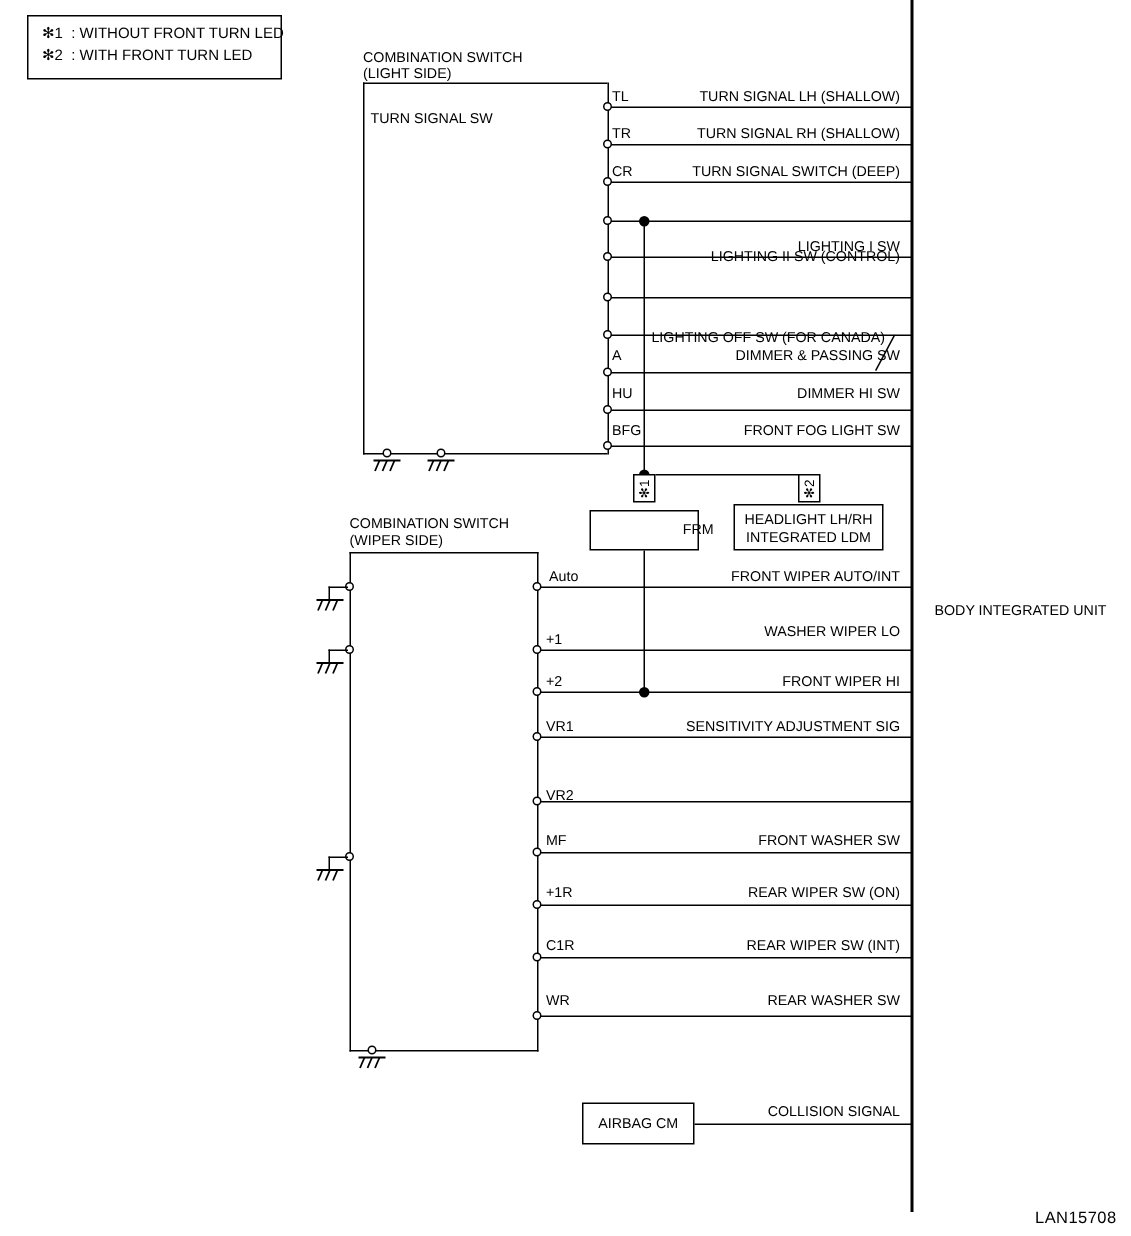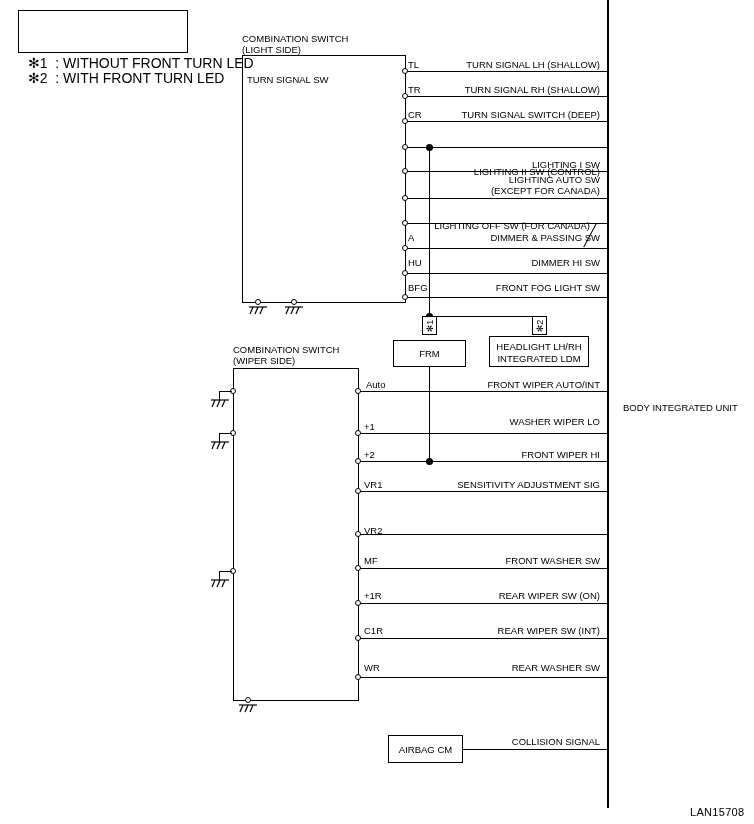--- a/index.html
+++ b/index.html
@@ -79,24 +79,23 @@
     height: 12px;
   }
   .legend-box {
     position: absolute;
     border: 1.5px solid #000000;
     box-sizing: border-box;
     background: #ffffff;
   }
   .legend-line {
     position: absolute;
-    font-size: 14px;
+    font-size: 10px;
     line-height: 12px;
     white-space: pre;
-    margin-top: 40px;
   }
   .ast-box {
     position: absolute;
     border: 1px solid #000000;
     box-sizing: border-box;
     background: #ffffff;
     width: 15px;
     height: 19px;
   }
   .ast-inner {
@@ -182,22 +181,20 @@
   <div class="ln hln" style="left:405px; top:147px; width:203px;"></div>
   <div class="conn" style="left:402px; top:144px;"></div>
   <div class="txt-r" style="left:400px; top:134px; width:200px;margin-top:32px;">LIGHTING II SW (CONTROL)</div>
 
   <div class="ln hln" style="left:405px; top:171px; width:203px;"></div>
   <div class="conn" style="left:402px; top:168px;"></div>
   <div class="txt-r" style="left:400px; top:159px; width:200px;">LIGHTING I SW</div>
 
   <div class="ln hln" style="left:405px; top:198px; width:203px;"></div>
   <div class="conn" style="left:402px; top:195px;"></div>
-  <div class="txt-r" style="left:400px; top:174px; width:200px;">LIGHTING AUTO SW
-(EXCEPT FOR CANADA)</div>
 
   <div class="ln hln" style="left:405px; top:223px; width:203px;"></div>
   <div class="conn" style="left:402px; top:220px;"></div>
   <div class="txt-r" style="left:400px; top:205px; width:190px;margin-top:15px;">LIGHTING OFF SW (FOR CANADA)</div>
 
   <div class="diag" style="left:596px; top:223px; height:27px; transform: rotate(28deg);"></div>
 
   <div class="ln hln" style="left:405px; top:248px; width:203px;"></div>
   <div class="conn" style="left:402px; top:245px;"></div>
   <div class="txt" style="left:408px; top:232px;">A</div>
@@ -221,21 +218,21 @@
   <div class="ln vln" style="left:539px; top:316px; height:14px;"></div>
 
   <div class="ast-box" style="left:422px; top:316px;">
     <span class="ast-inner">✻1</span>
   </div>
   <div class="ast-box" style="left:532px; top:316px;">
     <span class="ast-inner">✻2</span>
   </div>
 
   <div class="box" style="left:393px; top:340px; width:73px; height:27px;"></div>
-  <div class="txt-c" style="left:393px; top:348px; width:73px;">FRM</div>
+  <div class="txt-c" style="left:393px; top:348px; width:73px;padding-left:36px;">FRM</div>
 
   <div class="box" style="left:489px; top:336px; width:100px; height:31px;"></div>
   <div class="txt-c" style="left:489px; top:341px; width:100px; line-height:12px;">HEADLIGHT LH/RH
 INTEGRATED LDM</div>
 
   <div class="ln vln" style="left:429px; top:367px; height:95px;"></div>
   <div class="dot" style="left:426px; top:458px;"></div>
 
   <div class="txt" style="left:233px; top:344px;">COMBINATION SWITCH</div>
   <div class="txt" style="left:233px; top:355px;">(WIPER SIDE)</div>

